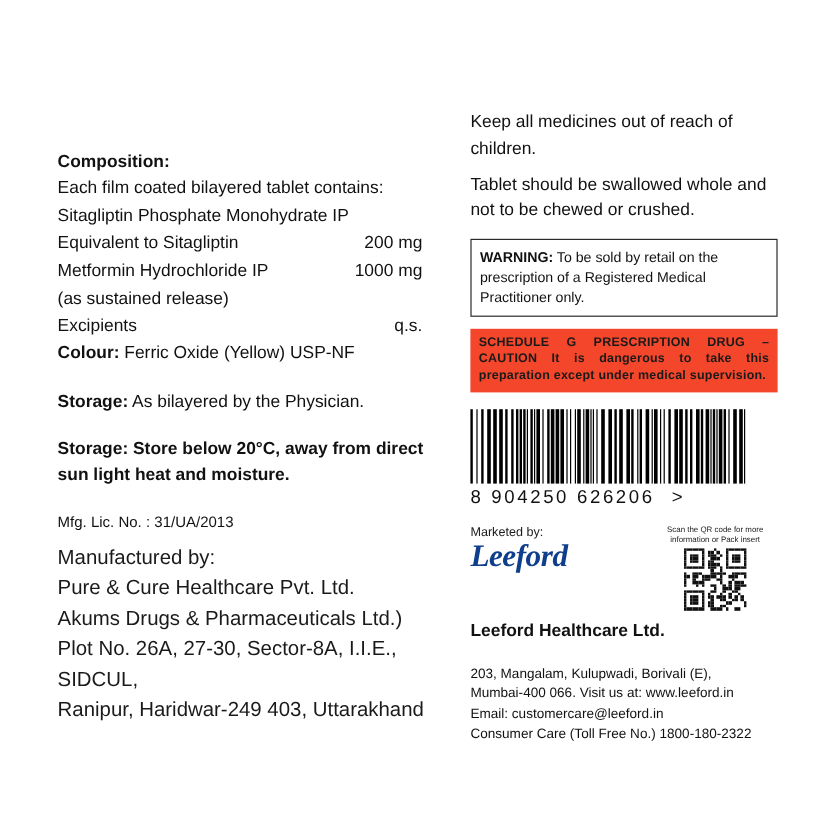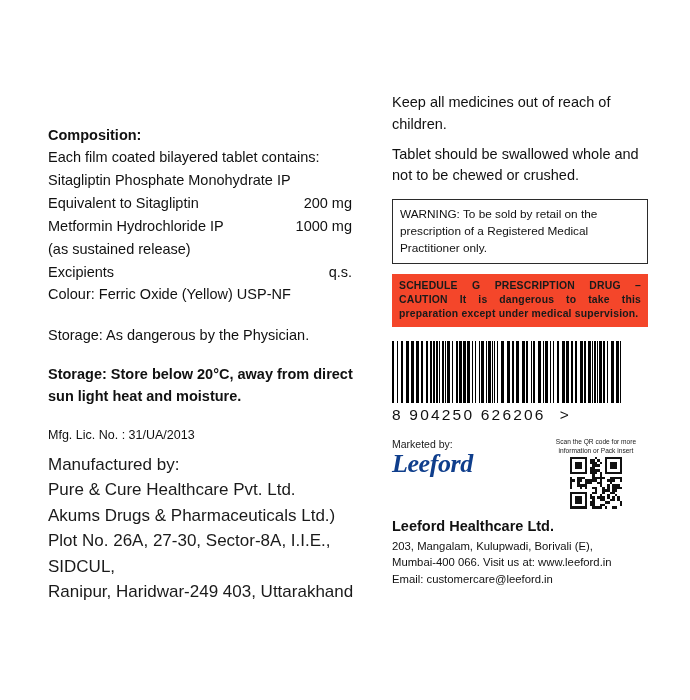--- a/index.html
+++ b/index.html
@@ -51,21 +51,21 @@
   .comp-line {
     display: flex;
     justify-content: space-between;
     font-size: 14.5px;
     line-height: 1.58;
   }
   .comp-line .name { white-space: nowrap; }
   .comp-line .val { white-space: nowrap; padding-right: 22px; }
   .spacer-8 { height: 8px; }
   .spacer-18 { height: 18px; }
-  .inline-bold { font-weight: normal; }
+  .inline-bold { font-weight: bold; }
 
   .storage {
     font-weight: bold;
     font-size: 14.5px;
     line-height: 1.5;
   }
   .footer-small {
     font-size: 17px;
     line-height: 1.5;
     color: #1a1a1a;
@@ -81,21 +81,21 @@
     font-size: 14.5px;
     line-height: 1.5;
   }
   .warn-box {
     border: 1px solid #2b2b2b;
     padding: 6px 7px 7px 7px;
     font-size: 11.8px;
     line-height: 1.42;
     margin-top: 12px;
   }
-  .warn-box b { font-weight: normal; text-align: right; }
+  .warn-box b { font-weight: bold; text-align: right; }
   .sched-box {
     background: #f4462a;
     color: #1a1a1a;
     font-weight: bold;
     font-size: 10.4px;
     line-height: 1.35;
     letter-spacing: 0.2px;
     padding: 5px 7px 6px 7px;
     margin-top: 10px;
     text-align: justify;
@@ -172,21 +172,21 @@
 
   .company {
     font-weight: bold;
     font-size: 14.5px;
     margin-top: 8px;
     line-height: 1.3;
   }
   .addr {
     font-size: 11.3px;
     line-height: 1.48;
-    margin-top: 2px;
+    margin-top: 18px;
   }
 </style>
 </head>
 <body>
 
 <div class="pack">
   <div class="columns">
 
     <div class="col-left">
 
@@ -218,21 +218,21 @@
 
       <div class="lbl">
         <span class="inline-bold">Colour:</span>
         <span>Ferric Oxide (Yellow) USP-NF</span>
       </div>
 
       <div class="spacer-18"></div>
 
       <div class="lbl">
         <span class="inline-bold">Storage:</span>
-        <span>As dangerous by the Physician.</span>
+        <span>As bilayered by the Physician.</span>
       </div>
 
       <div class="spacer-18"></div>
 
       <div class="storage">Storage: Store below 20°C, away from direct sun light heat and moisture.</div>
 
       <div class="spacer-18"></div>
 
       <div class="mfg-lic">Mfg. Lic. No. : 31/UA/2013</div>
 
@@ -832,17 +832,18 @@
               <i></i>
             </div>
         </div>
       </div>
 
       <div class="company">Leeford Healthcare Ltd.</div>
       <div class="addr">
         <div>203, Mangalam, Kulupwadi, Borivali (E),</div>
         <div>Mumbai-400 066. Visit us at: www.leeford.in</div>
         <div>Email: customercare@leeford.in</div>
+        <div>Consumer Care (Toll Free No.) 1800-180-2322</div>
       </div>
     </div>
 
   </div>
 </div>
 
 </body></html>

